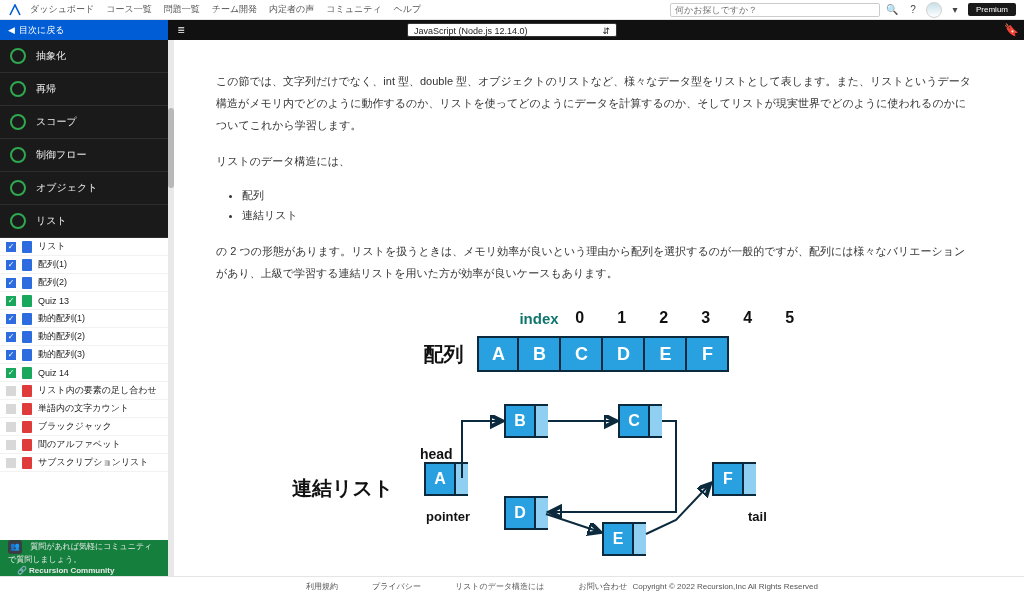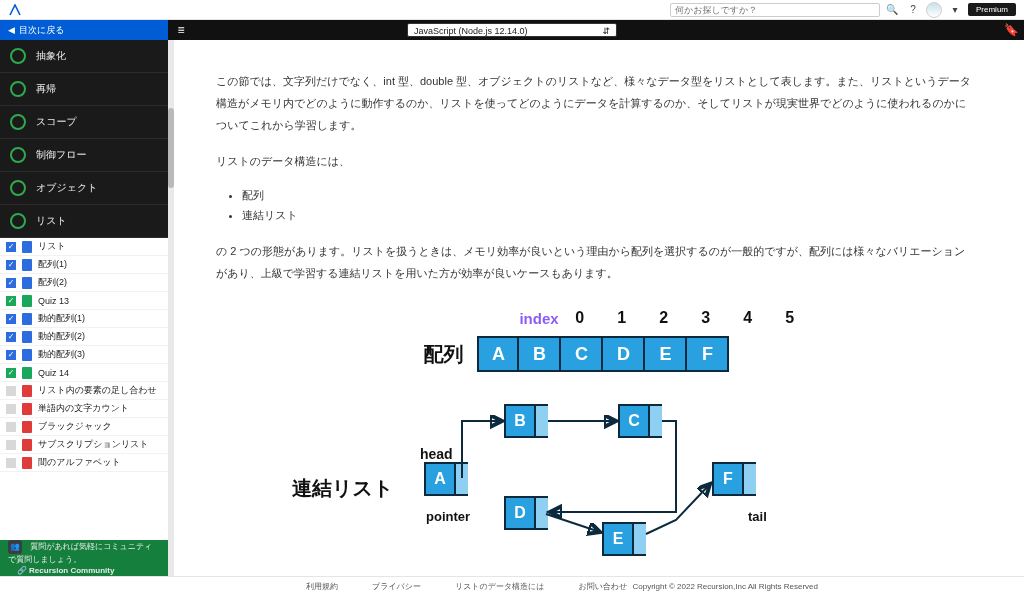--- a/index.html
+++ b/index.html
@@ -41,21 +41,21 @@
   
   .content{flex:1;overflow:hidden;position:relative}
   .doc{width:760px;margin:0 auto;padding:30px 0 20px;font-size:11px;line-height:2;color:#333}
   .doc p{margin-bottom:14px}
   .doc ul{margin:0 0 14px 26px}
   .doc li{list-style:disc;line-height:1.8}
   
   .fig{margin:18px 0 30px;text-align:center}
   .arr-wrap{display:inline-block;text-align:left}
   .arr-idx-row{display:flex;margin-left:138px}
-  .arr-idx-lab{font-size:15px;font-weight:600;color:#8b5cf6;margin-right:0;align-self:flex-end}
+  .arr-idx-lab{font-size:15px;font-weight:600;color:#0f766e;margin-right:0;align-self:flex-end}
   .idx{width:42px;text-align:center;font-size:16px;font-weight:600;color:#111}
   .arr-row{display:flex;align-items:center}
   .arr-title{width:96px;text-align:right;padding-right:14px;font-size:20px;font-weight:600;color:#111}
   .cell{width:42px;height:36px;background:#29a0e0;border:2px solid #0b2a3d;color:#fff;display:flex;align-items:center;justify-content:center;font-size:18px;font-weight:600}
   .cell+.cell{border-left:none}
   
   .ll-wrap{position:relative;width:560px;height:170px;margin:0 auto}
   .ll-title{position:absolute;left:-24px;top:64px;font-size:20px;font-weight:600;color:#111}
   .ll-head{position:absolute;left:104px;top:36px;font-size:14px;font-weight:600;color:#111}
   .ll-ptr{position:absolute;left:110px;top:100px;font-size:13px;font-weight:600;color:#111}
@@ -72,20 +72,29 @@
 </style>
 </head>
 <body>
 
 <div class="topbar">
   <span class="logo-ico">
       <svg width="12" height="12" viewBox="0 0 12 12">
         <path d="M1 11 L6 1 L11 11" stroke="#005dd6" stroke-width="1.6" fill="none"></path>
       </svg>
     </span>
+  <nav class="topnav">
+    <span>ダッシュボード</span>
+    <span>コース一覧</span>
+    <span>問題一覧</span>
+    <span>チーム開発</span>
+    <span>内定者の声</span>
+    <span>コミュニティ</span>
+    <span>ヘルプ</span>
+  </nav>
   <div class="top-spacer"></div>
   <div class="searchbox">
     <input placeholder="何かお探しですか？" style="">
   </div>
   <span class="search-ico">🔍</span>
   <span class="help-ico">?</span>
   <span class="avatar-ico"></span>
   <span class="caret-ico">▾</span>
   <span class="premium">Premium</span>
 </div>
@@ -184,26 +193,26 @@
           <span>単語内の文字カウント</span>
         </div>
         <div class="sub-item">
           <span class="chk" style="background:#d8d8d8"></span>
           <span class="file-ico doc-r"></span>
           <span>ブラックジャック</span>
         </div>
         <div class="sub-item">
           <span class="chk" style="background:#d8d8d8"></span>
           <span class="file-ico doc-r"></span>
+          <span>間のアルファベット</span>
+        </div>
+        <div class="sub-item">
+          <span class="chk" style="background:#d8d8d8"></span>
+          <span class="file-ico doc-r"></span>
           <span>サブスクリプションリスト</span>
-        </div>
-        <div class="sub-item">
-          <span class="chk" style="background:#d8d8d8"></span>
-          <span class="file-ico doc-r"></span>
-          <span>間のアルファベット</span>
         </div>
       </div>
     <div class="sb-footer">
       <span class="disc">👥</span>
       <span>質問があれば気軽にコミュニティで質問しましょう。</span><br>
       &nbsp;&nbsp;&nbsp;&nbsp;🔗 <b>Recursion Community</b>
     </div>
     <div class="sidebar-scroll"></div>
   </aside>
 

